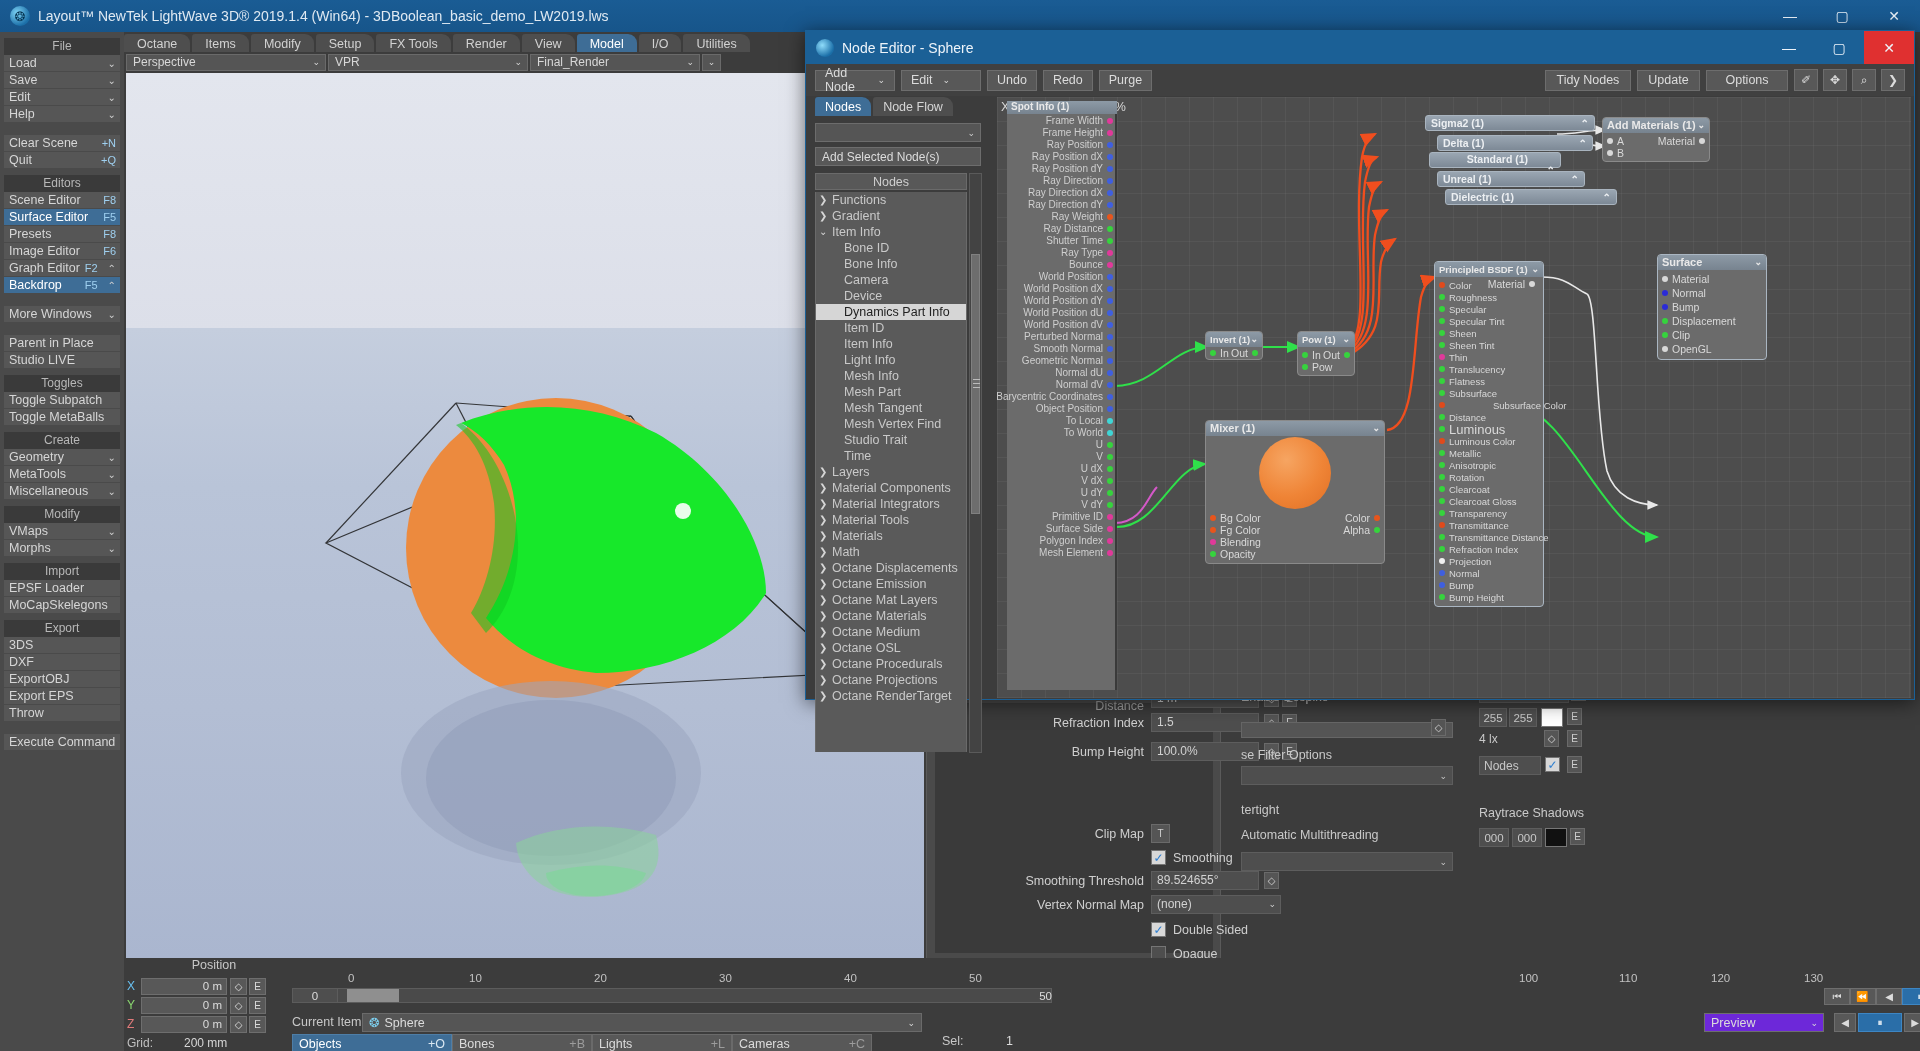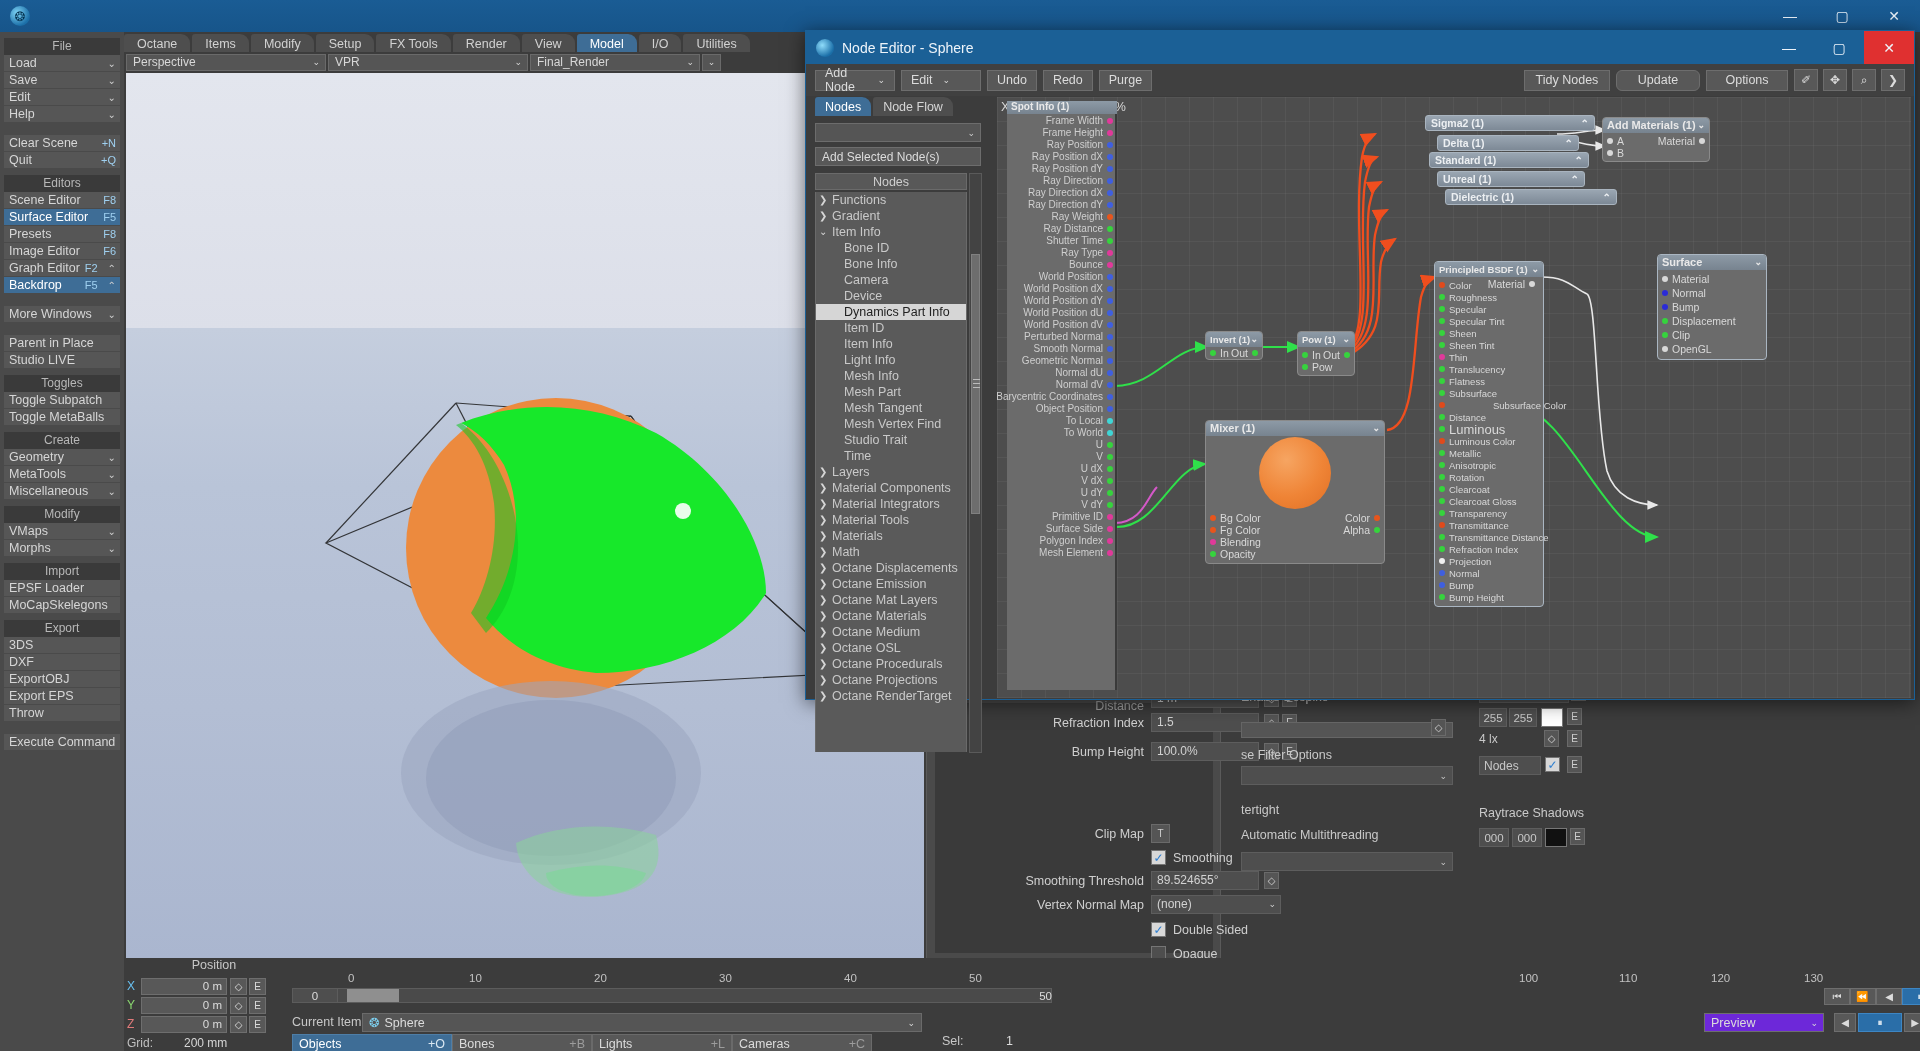--- a/index.html
+++ b/index.html
@@ -159,20 +159,21 @@
     color:#eceff2; display:flex; align-items:center; padding-left:5px;
   }
   .collapsed-node .nc { margin-left:auto; margin-right:5px; font-size:10px; }
   .plrow { height:12px; line-height:12px; display:flex; align-items:center; justify-content:flex-end; }
 </style>
 </head>
 <body>
 
 <div id="titlebar" class="abs">
   <div class="tb-icon">❂</div>
+  <div class="tb-title">Layout™ NewTek LightWave 3D® 2019.1.4 (Win64) - 3DBoolean_basic_demo_LW2019.lws</div>
   <div class="tb-btns">
     <div>—</div>
     <div>▢</div>
     <div class="close">✕</div>
   </div>
 </div>
 
 <div id="leftpanel" class="abs">
     <div class="lp-head">File</div>
     <div class="lp-item">
@@ -607,21 +608,21 @@
     <div class="ne-btn" style="width:80px;">
       <span>Edit</span>
       <span class="dc">⌄</span>
     </div>
     <div class="ne-btn">Undo</div>
     <div class="ne-btn">Redo</div>
     <div class="ne-btn">Purge</div>
 
     <div style="margin-left:auto;display:flex;align-items:center;padding-right:9px;">
       <div class="ne-btn" style="width:86px;justify-content:center;">Tidy Nodes</div>
-      <div class="ne-btn" style="width:84px;justify-content:center;border-radius:6px;">Update</div>
+      <div class="ne-btn" style="width:63px;justify-content:center;">Update</div>
       <div class="ne-btn" style="width:82px;justify-content:center;">Options</div>
       <div class="ne-icobtn">✐</div>
       <div class="ne-icobtn">✥</div>
       <div class="ne-icobtn">⌕</div>
       <div class="ne-icobtn" style="margin-right:0;">❯</div>
     </div>
   </div>
 
   <div id="ne-left">
     <div style="display:flex;margin-left:6px;">
@@ -961,25 +962,25 @@
             <span class="dot" style="background: rgb(224, 57, 154);"></span>
           </div>
         </div>
     </div>
 
     <div id="collapsed-nodes-host">
         <div class="collapsed-node" style="left: 428px; top: 18px; width: 170px;">
           <span>Sigma2 (1)</span>
           <span class="nc">⌃</span>
         </div>
-        <div class="collapsed-node" style="left: 440px; top: 38px; width: 142px; text-align: right;">
+        <div class="collapsed-node" style="left: 440px; top: 38px; width: 156px; text-align: right;">
           <span>Delta (1)</span>
           <span class="nc">⌃</span>
         </div>
-        <div class="collapsed-node" style="left: 432px; top: 55px; width: 160px;">
+        <div class="collapsed-node" style="left: 432px; top: 55px; width: 132px; flex-direction: column;">
           <span>Standard (1)</span>
           <span class="nc">⌃</span>
         </div>
         <div class="collapsed-node" style="left: 440px; top: 74px; width: 148px;">
           <span>Unreal (1)</span>
           <span class="nc">⌃</span>
         </div>
         <div class="collapsed-node" style="left: 448px; top: 92px; width: 172px;">
           <span>Dielectric (1)</span>
           <span class="nc">⌃</span>

